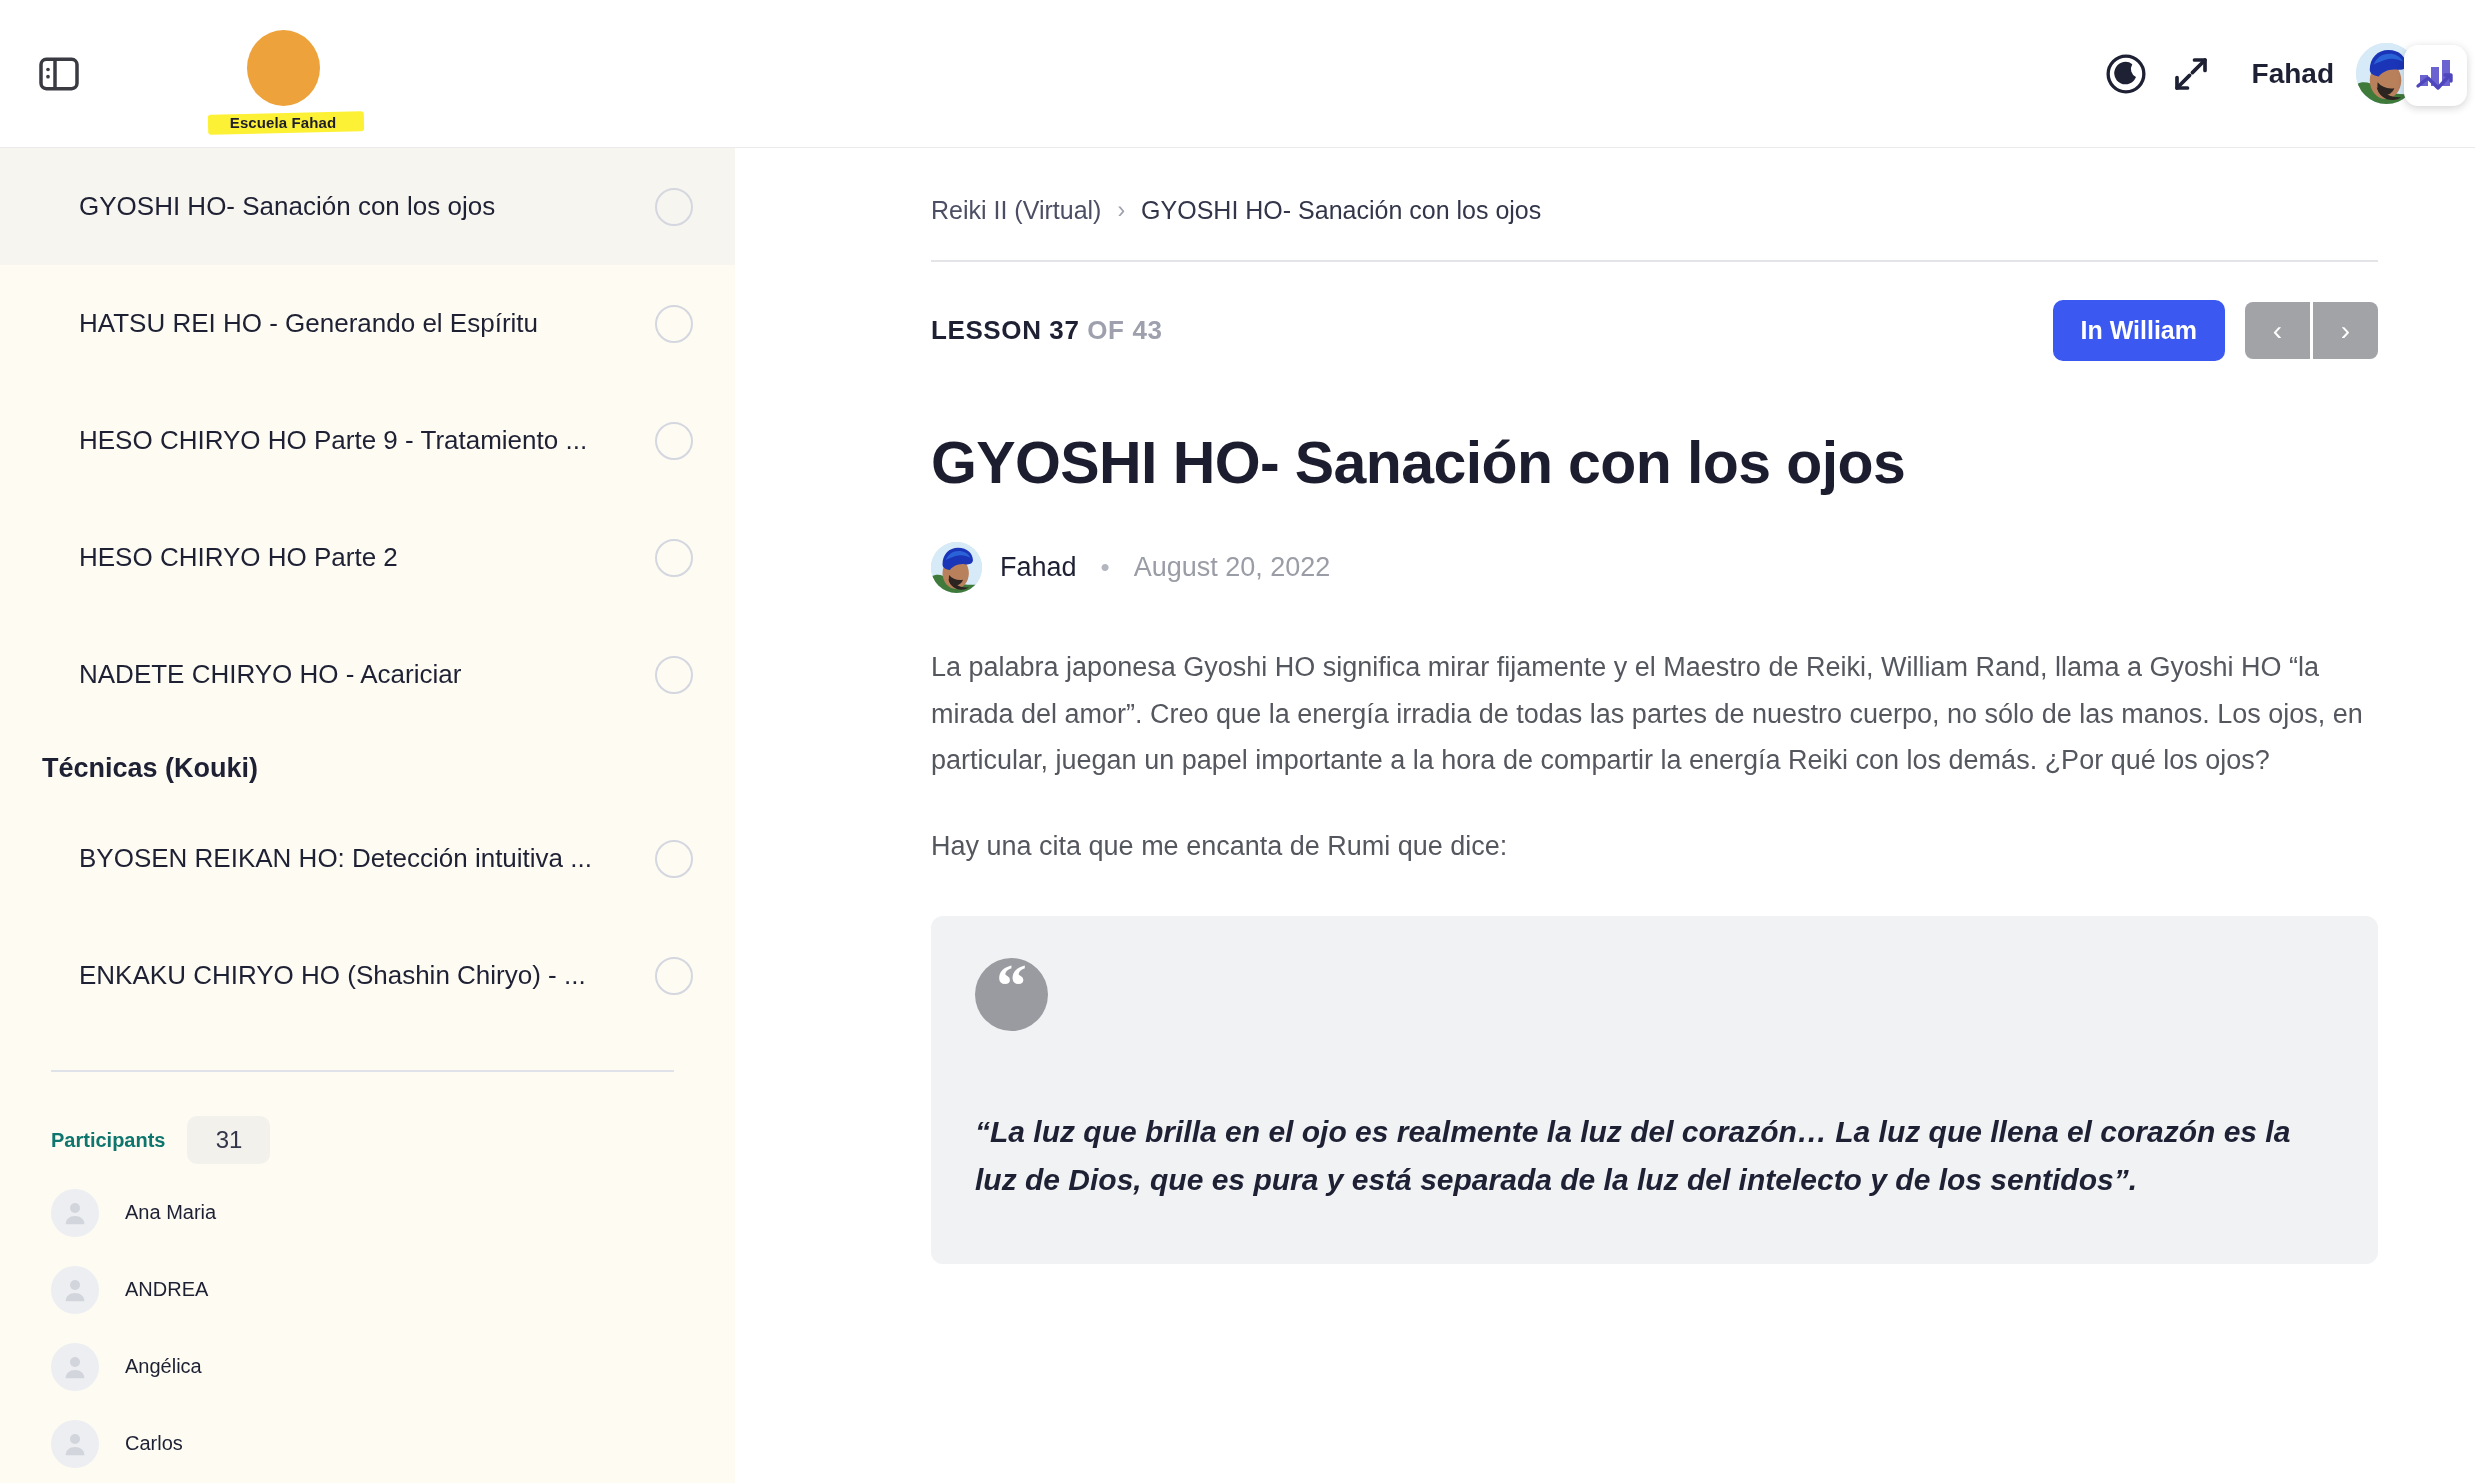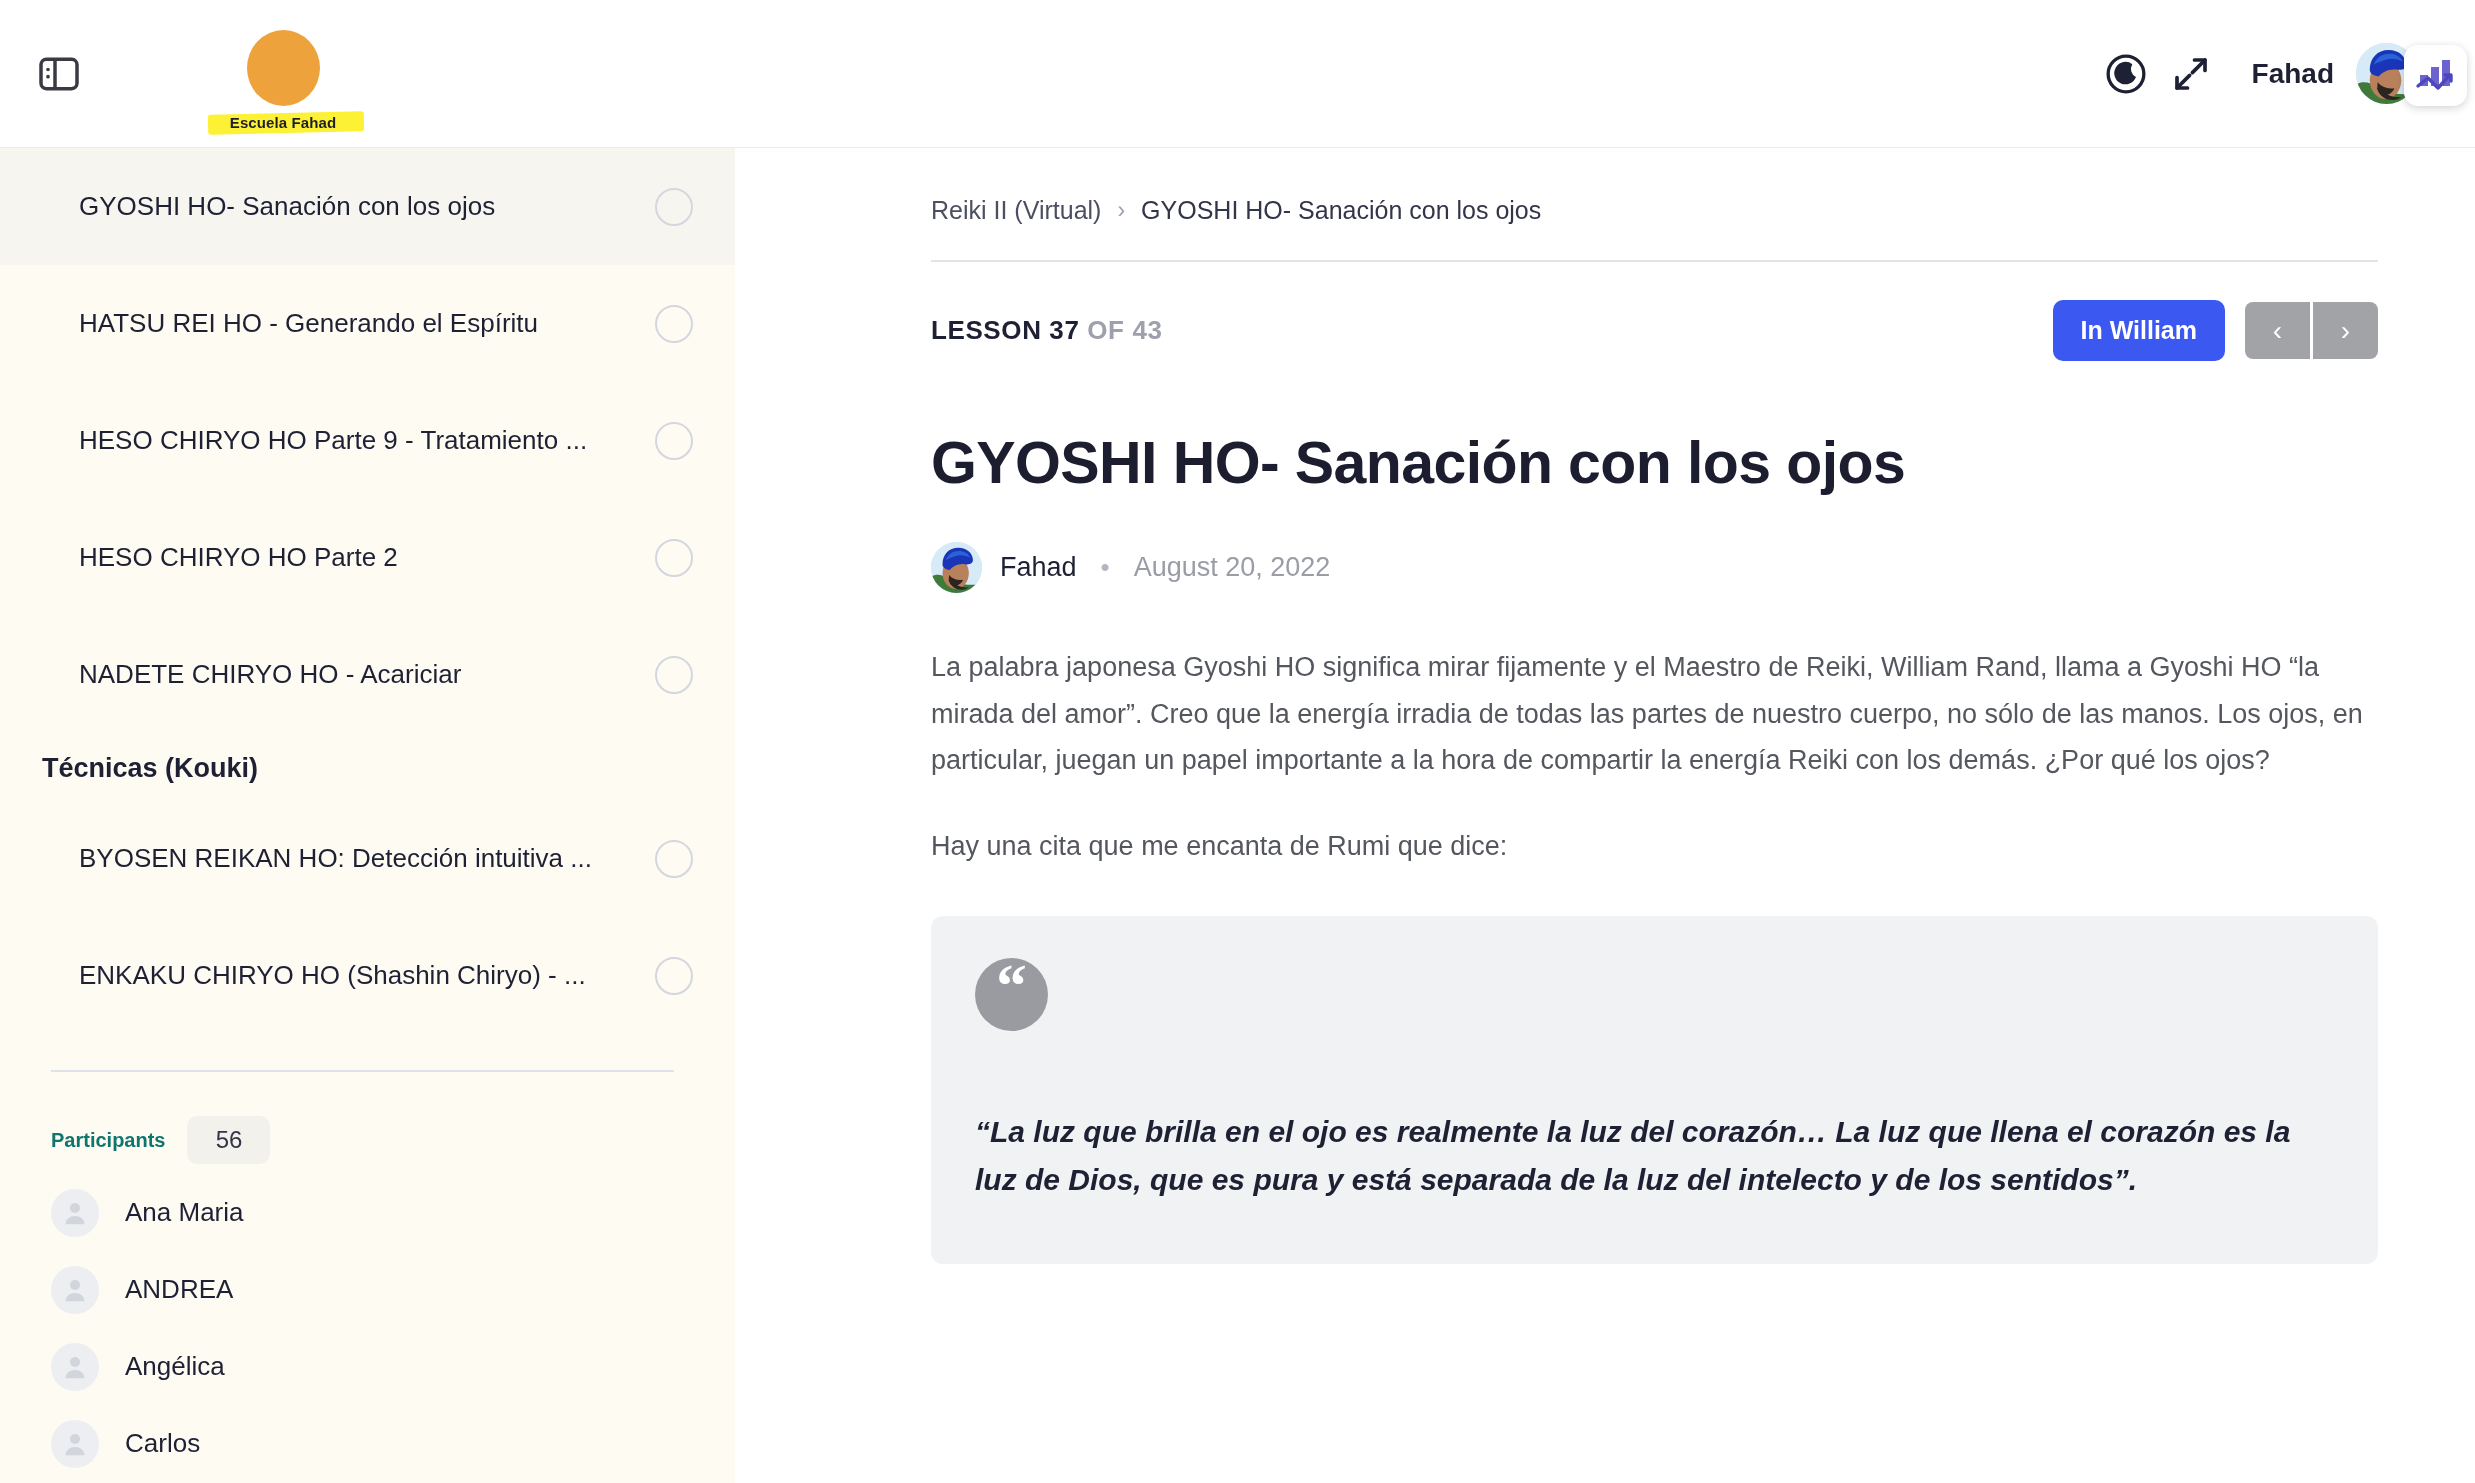--- a/index.html
+++ b/index.html
@@ -120,21 +120,21 @@
     justify-content: center; font-size: 24px; color: #33364a;
   }
   .participant {
     display: flex; align-items: center; gap: 26px;
     padding: 10px 42px 10px 51px; height: 77px; cursor: pointer;
   }
   .p-avatar {
     flex: 0 0 auto; width: 48px; height: 48px; border-radius: 50%;
     background: #eceef2; display: flex; align-items: center; justify-content: center;
   }
-  .p-name { font-size: 26px; color: #1e2034; }
+  .p-name { font-size: 20px; color: #1e2034; }
 
   
   .main {
     position: absolute; left: 735px; top: 148px;
     width: 1740px; height: 1336px; background: #ffffff; overflow: hidden;
   }
   .content { padding: 48px 97px 0 196px; }
 
   .breadcrumb { display: flex; align-items: center; gap: 16px; font-size: 25px; }
   .bc-link { color: #4c4f63; cursor: pointer; }
@@ -305,21 +305,21 @@
       <div class="lesson-item">
         <span class="ltext">ENKAKU CHIRYO HO (Shashin Chiryo) - ...</span>
         <span class="circle"></span>
       </div>
     </div>
 
     <div class="side-divider"></div>
 
     <div class="participants-head">
       <span class="participants-title">Participants</span>
-      <span class="participants-count">56</span>
+      <span class="participants-count">31</span>
     </div>
 
     <div>
       <div class="participant">
         <span class="p-avatar">
           <svg width="30" height="30" viewBox="0 0 24 24" aria-hidden="true">
             <circle cx="12" cy="8" r="4" fill="#d2d5dc"></circle>
             <path d="M4.5 21c0-4.2 3.4-6.6 7.5-6.6s7.5 2.4 7.5 6.6z" fill="#d2d5dc"></path>
           </svg>
         </span>

